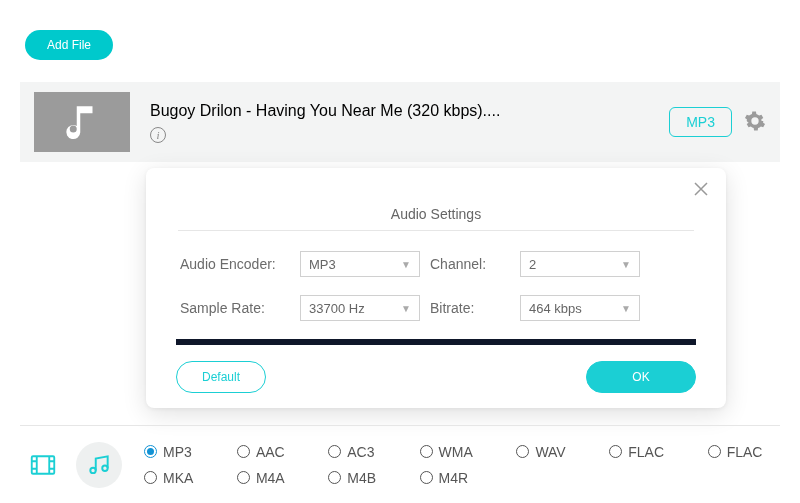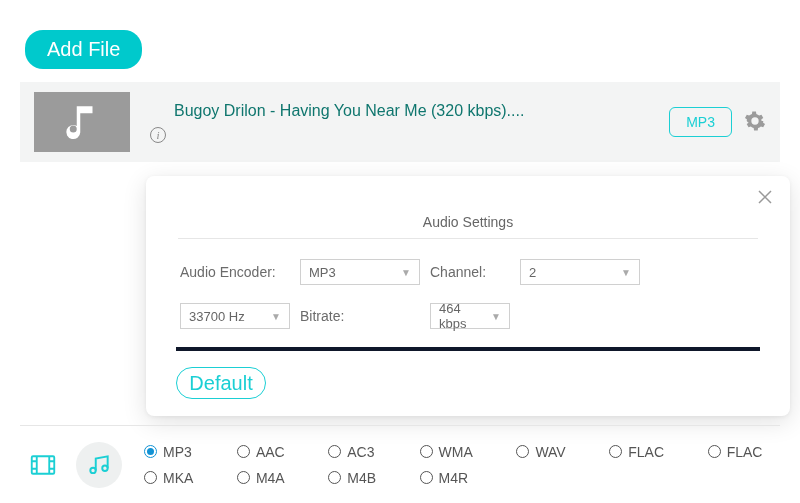--- a/index.html
+++ b/index.html
@@ -13,64 +13,64 @@
     font-size: 14px;
   }
   .add-file-btn {
     position: absolute;
     top: 30px; left: 25px;
     background: #00c9cc;
     color: #fff;
     border: none;
     border-radius: 18px;
     padding: 8px 22px;
-    font-size: 20px;
+    font-size: 12px;
     cursor: pointer;
     text-align: center;
   }
   .file-row {
     position: absolute;
     top: 82px; left: 20px; right: 20px;
     background: #f3f4f4;
     height: 80px;
     display: flex;
     align-items: center;
     padding: 0 14px;
   }
   .thumb {
     width: 96px; height: 60px;
     background: #9b9b9b;
     display: flex; align-items: center; justify-content: center;
     flex-shrink: 0;
   }
   .thumb svg { fill: #fff; }
   .file-meta { margin-left: 20px; flex: 1; }
-  .file-title { color: #0f766e; font-size: 16px; margin-bottom: 6px; margin-left: 24px; }
+  .file-title { color: #000000; font-size: 16px; margin-bottom: 6px; }
   .info-icon {
     width: 16px; height: 16px;
     border: 1px solid #888;
     border-radius: 50%;
     display: inline-flex; align-items: center; justify-content: center;
     font-size: 11px; font-style: italic; font-family: serif;
     color: #888;
   }
   .format-badge {
     border: 1px solid #1bcfd4;
     color: #1bcfd4;
     border-radius: 6px;
     padding: 6px 16px;
     font-size: 14px;
     margin-right: 12px;
   }
   .gear { color: #9b9b9b; cursor: pointer; }
 
   .modal {
     position: absolute;
-    top: 176px; left: 146px;
-    width: 644px; height: 240px;
+    top: 168px; left: 146px;
+    width: 580px; height: 240px;
     background: #fff;
     border-radius: 8px;
     box-shadow: 0 6px 24px rgba(0,0,0,.12), 0 1px 4px rgba(0,0,0,.06);
     padding: 18px 30px;
   }
   .close-x {
     position: absolute; top: 12px; right: 16px;
     cursor: pointer; color: #999;
   }
   .modal-title {
@@ -80,21 +80,21 @@
     margin: 0 2px;
     font-size: 14px; color: #666;
   }
   .settings-grid {
     display: grid;
     grid-template-columns: 110px 120px 80px 120px;
     column-gap: 10px;
     row-gap: 18px;
     align-items: center;
     padding: 20px 4px 18px;
-    border-bottom: 4px solid #0f172a;
+    border-bottom: 6px solid #0f172a;
   }
   .label { color: #6b6b6b; font-size: 14px; }
   .select {
     border: 1px solid #d0d0d0;
     height: 26px;
     display: flex; align-items: center; justify-content: space-between;
     padding: 0 8px;
     font-size: 13px; color: #666;
     cursor: pointer;
   }
@@ -102,21 +102,21 @@
   .modal-actions {
     display: flex; gap: 18px;
     padding-top: 16px;
     align-items: center;
   }
   .pill {
     border-radius: 18px;
     height: 32px;
     display: inline-flex; align-items: center; justify-content: center;
     min-width: 90px;
-    font-size: 20px;
+    font-size: 12px;
     cursor: pointer;
     border: 1px solid #1bcfd4;
     background: #fff; color: #1bcfd4;
   }
   .pill.primary { background: #1bcfd4; color: #fff; border-color: #1bcfd4; min-width: 110px; }
   .spacer { flex: 1; }
 
   .bottom-bar {
     position: absolute;
     left: 20px; right: 20px; bottom: 0;
@@ -191,34 +191,36 @@
     <div class="select">
       <span>MP3</span>
       <span class="caret">▼</span>
     </div>
     <div class="label">Channel:</div>
     <div class="select">
       <span>2</span>
       <span class="caret">▼</span>
     </div>
 
+    <div class="label">Sample Rate:</div>
     <div class="select">
       <span>33700 Hz</span>
       <span class="caret">▼</span>
     </div>
     <div class="label">Bitrate:</div>
     <div class="select">
       <span>464 kbps</span>
       <span class="caret">▼</span>
     </div>
   </div>
 
   <div class="modal-actions">
     <button class="pill">Default</button>
     <span class="spacer"></span>
+    <button class="pill primary">OK</button>
   </div>
 </div>
 
 <div class="bottom-bar">
   <div class="mode-icon">
     <svg width="30" height="30" viewBox="0 0 24 24" fill="none" stroke="#1bcfd4" stroke-width="1.5">
         <rect x="3" y="5" width="18" height="14" rx="1"></rect>
         <path d="M7 5v14M17 5v14M3 9h4M3 15h4M17 9h4M17 15h4"></path>
       </svg>
   </div>

